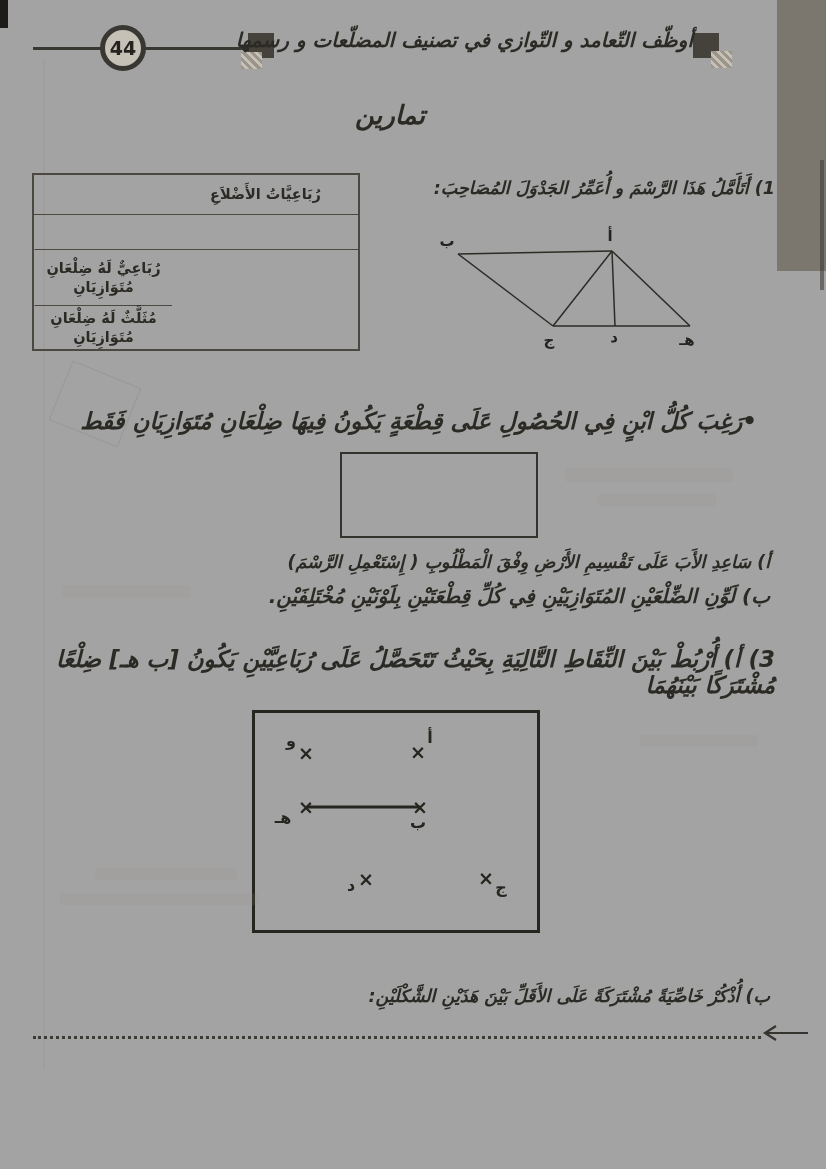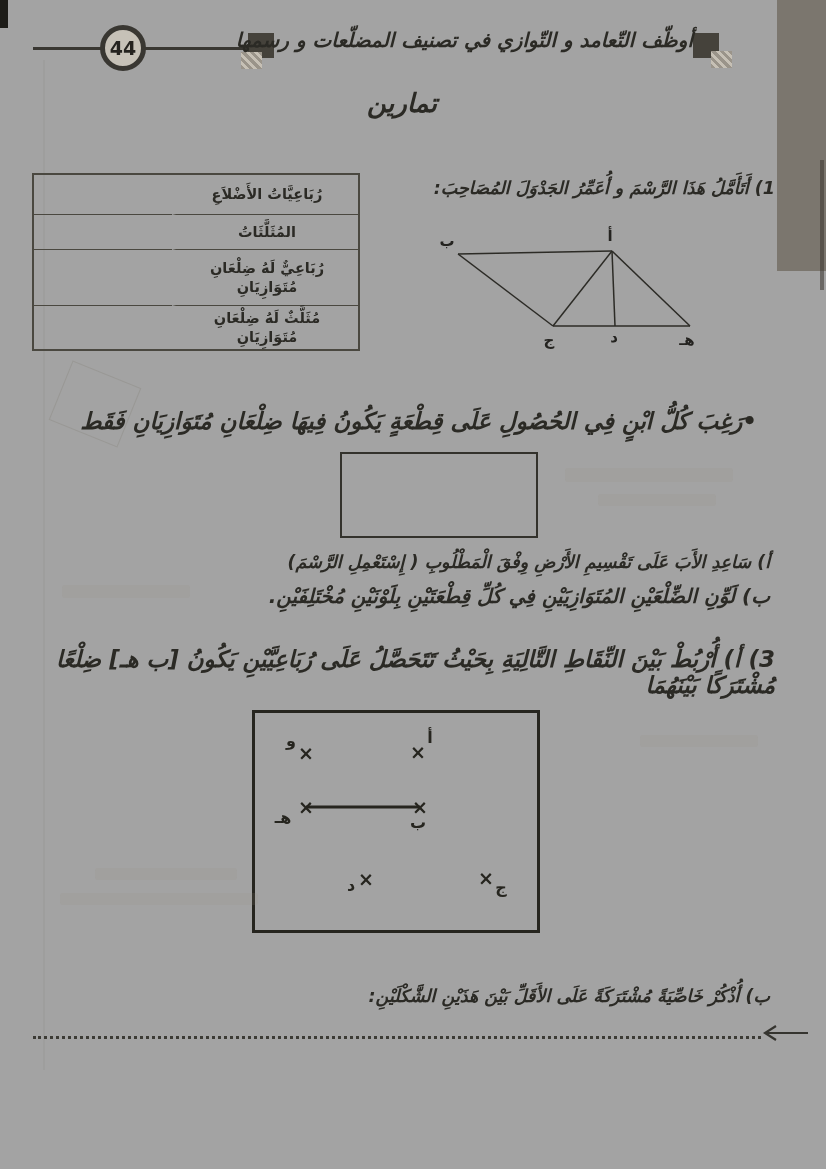--- a/index.html
+++ b/index.html
@@ -25,36 +25,36 @@
     display:flex;align-items:center;justify-content:center;
     font-size:19px;font-weight:700;color:#25231f;
   }
   .sq{position:absolute;}
   .sq-dark{background:#45423b;}
   .sq-hatch{background:repeating-linear-gradient(45deg,#9a948a 0 3px,#c6c0b5 3px 6px);}
   .header-title{
     position:absolute;right:133px;top:28px;font-size:20px;letter-spacing:0;
   }
   .section-title{
-    position:absolute;left:0;top:88px;width:780px;text-align:center;
-    font-size:26px;font-weight:700;margin-left:12px;
+    position:absolute;left:0;top:100px;width:780px;text-align:center;
+    font-size:26px;font-weight:700;
   }
 
   
   .ex1-prompt{position:absolute;right:51px;top:178px;font-size:17.5px;}
   .t-table{
     position:absolute;left:32px;top:173px;width:328px;box-sizing:border-box;
     border:2px solid #4a4840;display:grid;
     grid-template-columns:138px 1fr;
     grid-template-rows:39px 35px 56px 44px;
   }
   .t-cell{box-sizing:border-box;border-top:1px solid #4a4840;}
   .t-cell.first{border-top:none;}
   .t-label{
-    border-left:4px solid #a3a3a3;direction:rtl;text-align:center;
+    border-left:1px solid #a3a3a3;direction:rtl;text-align:center;
     font-size:14.5px;font-weight:700;line-height:1.25;
     display:flex;align-items:center;justify-content:center;padding:2px 6px;
   }
   .t-value{}
   .fig1{position:absolute;left:420px;top:224px;}
   .fig-line{stroke:#2c2b26;stroke-width:1.5;fill:none;}
   .fig-label{font-family:"DejaVu Sans",sans-serif;font-size:15px;font-weight:700;fill:#242320;}
 
   
   .ex2-line1{position:absolute;right:51px;top:376px;font-size:17.5px;}
@@ -98,21 +98,20 @@
   <div class="header-title ar">أوظّف التّعامد و التّوازي في تصنيف المضلّعات و رسمها</div>
 
   <div class="section-title ar">تمارين</div>
 
   <div class="ex1-prompt ar">1) أَتَأَمَّلُ هَذَا الرَّسْمَ و أُعَمِّرُ الجَدْوَلَ المُصَاحِبَ:</div>
 
   <div class="t-table">
     <div class="t-cell t-value first"></div>
     <div class="t-cell t-label first">رُبَاعِيَّاتُ الأَضْلاَعِ</div>
     <div class="t-cell t-value"></div>
-    <div class="t-cell t-label">المُثَلَّثَاتُ</div>
     <div class="t-cell t-value"></div>
     <div class="t-cell t-label">رُبَاعِيٌّ لَهُ ضِلْعَانِ مُتَوَازِيَانِ</div>
     <div class="t-cell t-value"></div>
     <div class="t-cell t-label">مُثَلَّثٌ لَهُ ضِلْعَانِ مُتَوَازِيَانِ</div>
   </div>
 
   <svg class="fig1" width="290" height="125" viewBox="0 0 290 125">
     <polyline class="fig-line" points="38,30 192,27"></polyline>
     <polyline class="fig-line" points="38,30 133,102"></polyline>
     <polyline class="fig-line" points="133,102 192,27"></polyline>

